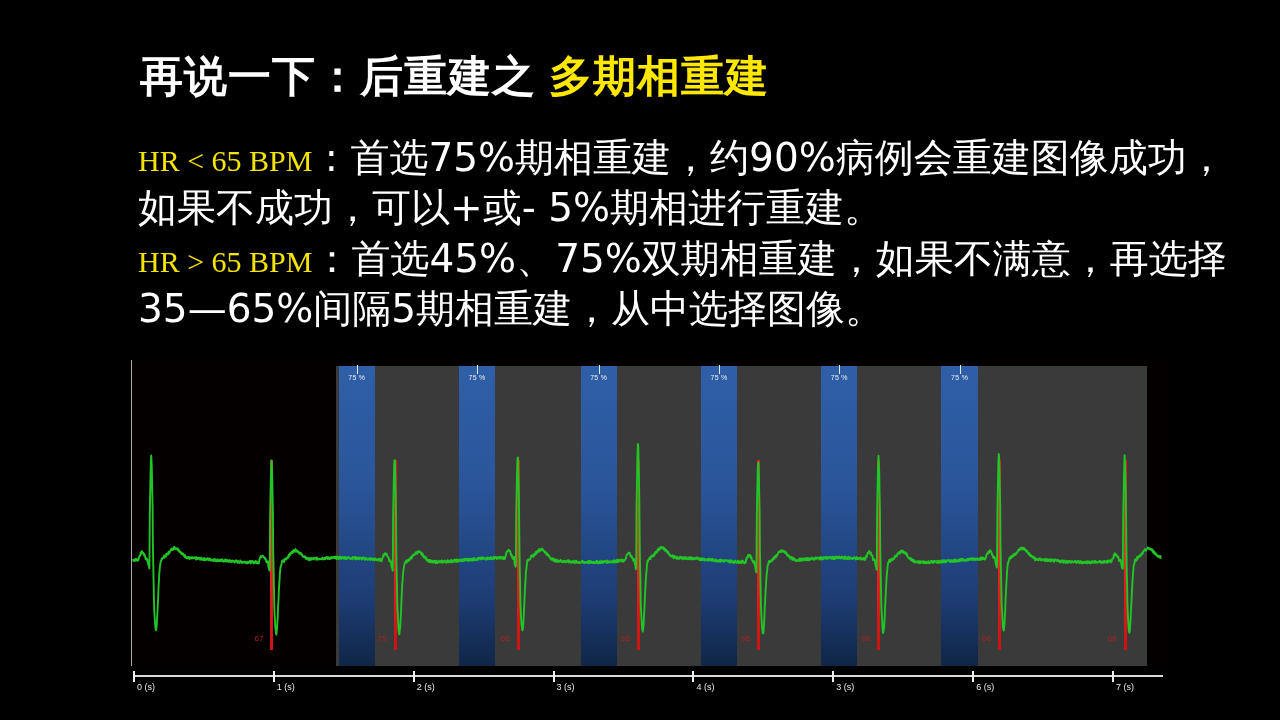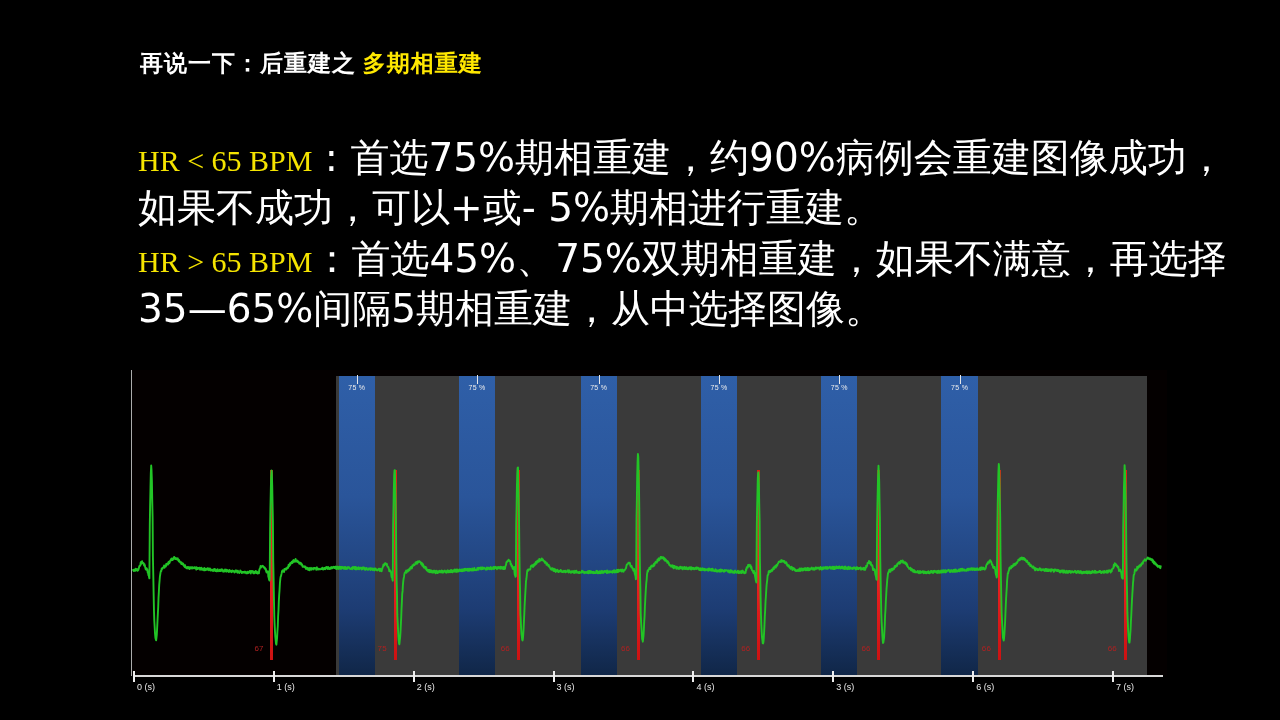--- a/index.html
+++ b/index.html
@@ -13,25 +13,25 @@
     overflow: hidden;
     font-family: "Liberation Sans", sans-serif;
     position: relative;
   }
 
   
   .slide-title {
     position: absolute;
     left: 140px;
     top: 48px;
-    font-size: 23px;
+    font-size: 43px;
     font-weight: bold;
     letter-spacing: 1px;
     white-space: nowrap;
-    font-family: Liberation Serif, serif;
+    font-family: Liberation Sans, sans-serif;
   }
   .title-white { color: #ffffff; }
   .title-accent { color: #ffe800; }
 
   
   .body-text {
     position: absolute;
     left: 138px;
     top: 134px;
     width: 1120px;
@@ -53,21 +53,21 @@
     position: absolute;
     left: 131px;
     top: 356px;
     width: 1036px;
     height: 338px;
     background: #000000;
   }
   .ecg-plot {
     position: absolute;
     left: 0;
-    top: 14px;
+    top: 4px;
     width: 1036px;
     height: 306px;
     overflow: hidden;
     background: #040000;
   }
   
   .plot-left-edge {
     position: absolute;
     left: 0px;
     top: 0px;

